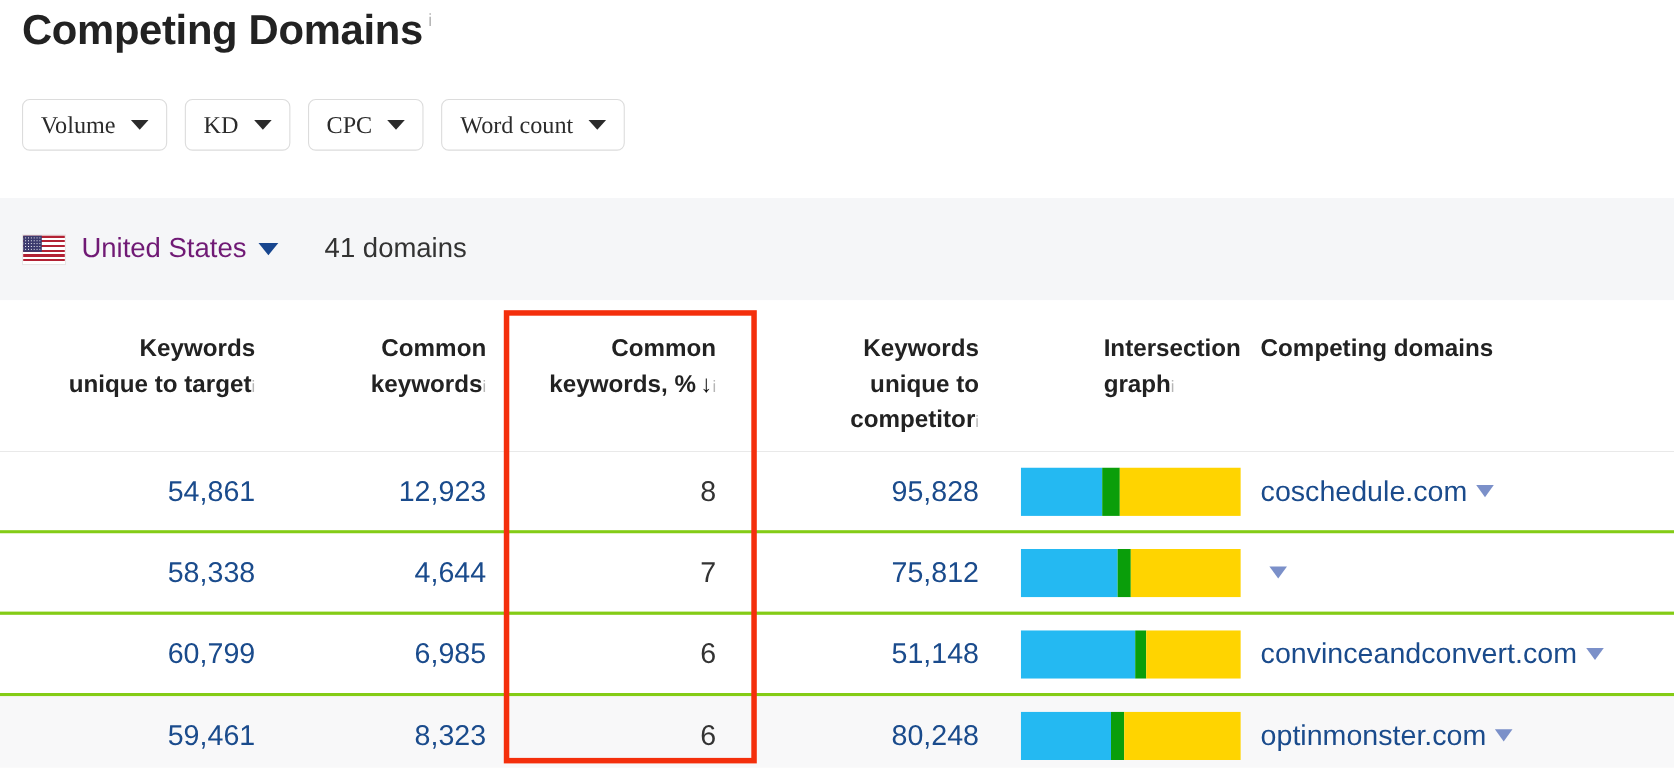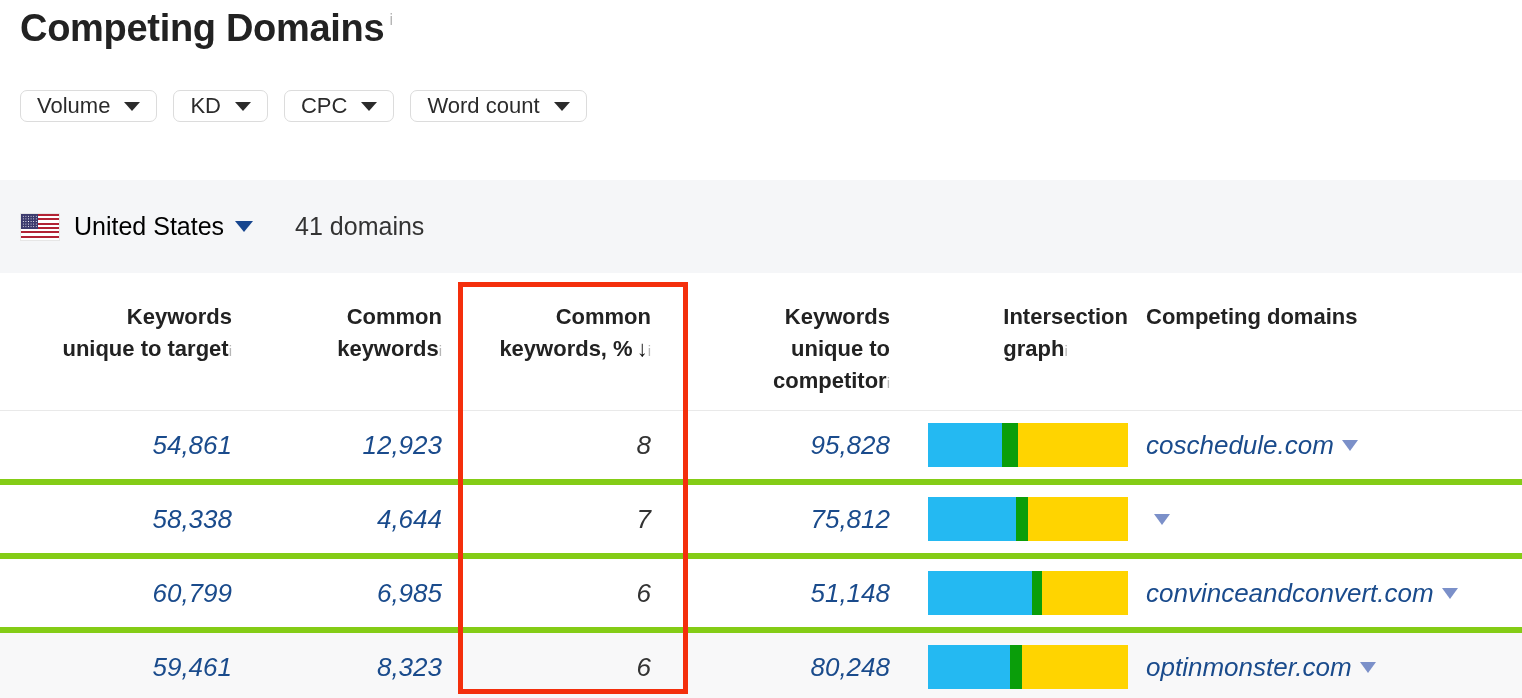--- a/index.html
+++ b/index.html
@@ -35,28 +35,29 @@
   }
   .title-row .info-sup { margin-left: 5px; margin-top: 4px; font-size: 16px; }
 
   
   .filter-bar {
     position: absolute;
     left: 20px; top: 90px;
     display: flex; gap: 16px;
   }
   .chip {
-    height: 32px;
+    height: 47px;
     border: 1px solid #dcdcdc;
     border-radius: 7px;
     background: #ffffff;
     display: flex; align-items: center;
     padding: 0 16px;
     gap: 14px;
     cursor: pointer;
+    font-family: Liberation Serif, serif;
   }
   .chip-label {
     font-size: 22px;
     color: #2b2b2b;
     white-space: nowrap;
   }
   .caret-dark {
     width: 0; height: 0;
     border-left: 8px solid transparent;
     border-right: 8px solid transparent;
@@ -96,21 +97,21 @@
   .flag .stars {
     position: absolute; left: 1px; top: 1px;
     width: 15px; height: 13px;
     background-image:
       radial-gradient(circle, #fff 0.5px, transparent 0.7px);
     background-size: 2.6px 2.6px;
   }
   .country-name {
     margin-left: 14px;
     font-size: 25px;
-    color: #000000;
+    color: #701a75;
     cursor: pointer;
   }
   .caret-blue {
     margin-left: 11px;
     width: 0; height: 0;
     border-left: 9px solid transparent;
     border-right: 9px solid transparent;
     border-top: 11px solid #17468f;
     cursor: pointer;
   }
@@ -148,23 +149,22 @@
     display: inline-block;
     font-weight: bold;
     color: #111;
     margin-left: 4px;
   }
 
   .row {
     display: flex;
     height: 74px;
     align-items: center;
-    border-bottom: 6px solid #84cc16;
-    background: #ffffff;
-    font-style: italic;
+    border-bottom: 3px solid #84cc16;
+    background: #ffffff;
   }
   .row.alt { background: #f8f8f9; }
 
   .cell { font-size: 26px; display: flex; align-items: center; }
   .cell.num-blue { color: #1a4b8c; justify-content: flex-end; }
   .cell.num-dark { color: #333333; justify-content: flex-end; }
 
   .bar {
     width: 200px; height: 44px;
     display: flex;

